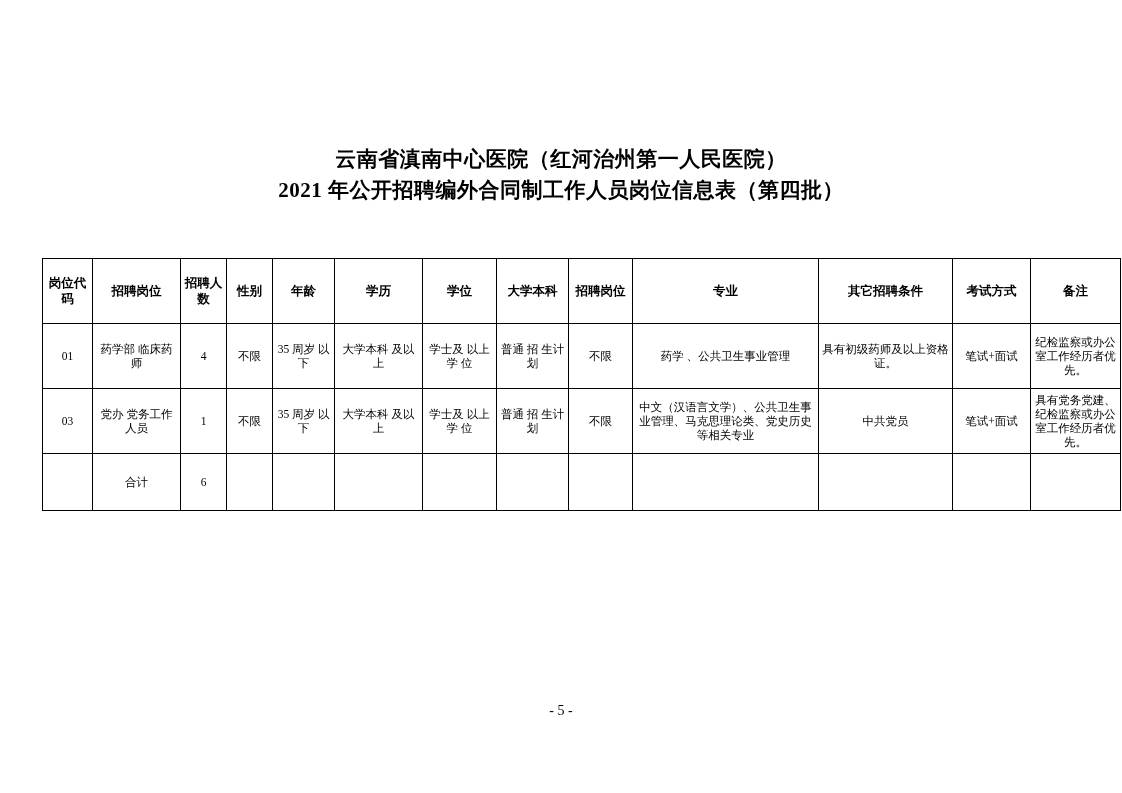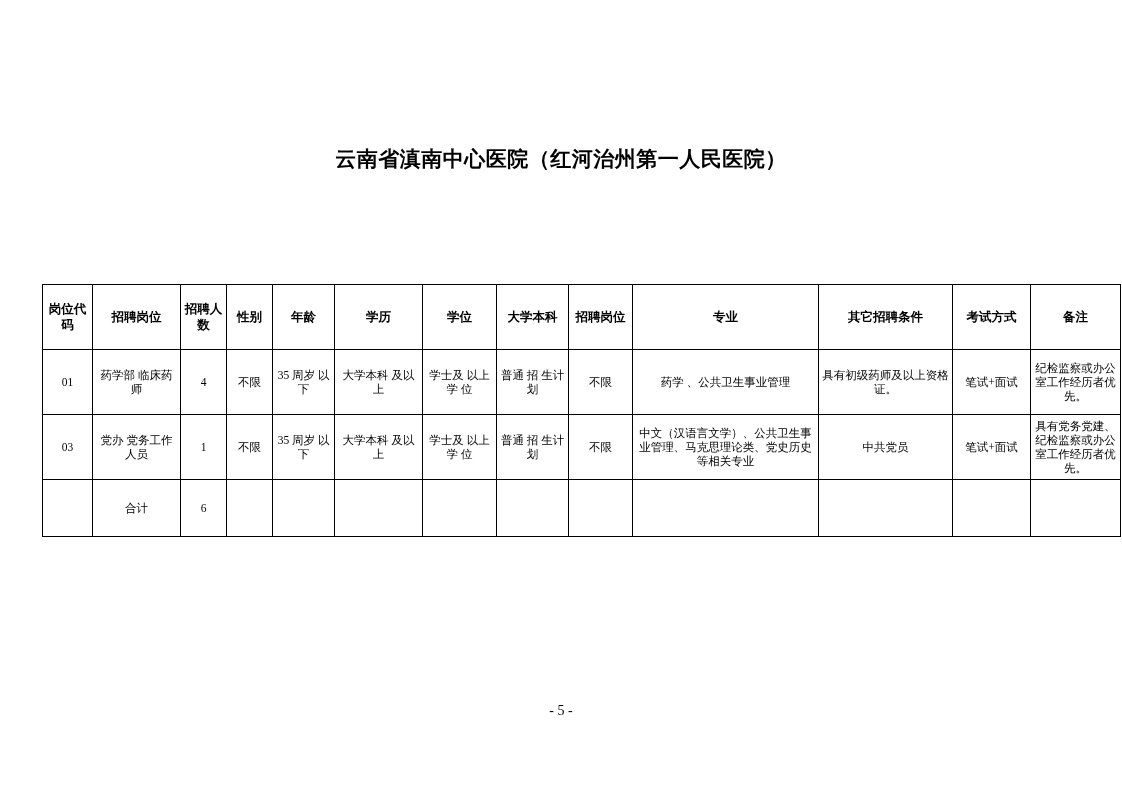--- a/index.html
+++ b/index.html
@@ -34,21 +34,20 @@
     font-size: 21px;
     font-weight: bold;
     line-height: 31px;
     letter-spacing: 0.5px;
   }
   .table-wrap {
     position: absolute;
     top: 258px;
     left: 42px;
     width: 1038px;
-    margin-top: 26px;
   }
   table.info {
     border-collapse: collapse;
     width: 1038px;
     table-layout: fixed;
   }
   table.info td, table.info th {
     border: 1px solid #000000;
     padding: 3px 3px;
     font-size: 11.5px;
@@ -98,20 +97,21 @@
   col.c11 { width: 78px; }
   col.c12 { width: 90px; }
 </style>
 </head>
 <body>
 
 <div class="page">
 
   <div class="title-block">
     <div class="title-line">云南省滇南中心医院（红河治州第一人民医院）</div>
+    <div class="title-line">2021 年公开招聘编外合同制工作人员岗位信息表（第四批）</div>
   </div>
 
   <div class="table-wrap">
     <table class="info">
       <colgroup>
         <col class="c0">
           <col class="c1">
           <col class="c2">
           <col class="c3">
           <col class="c4">

